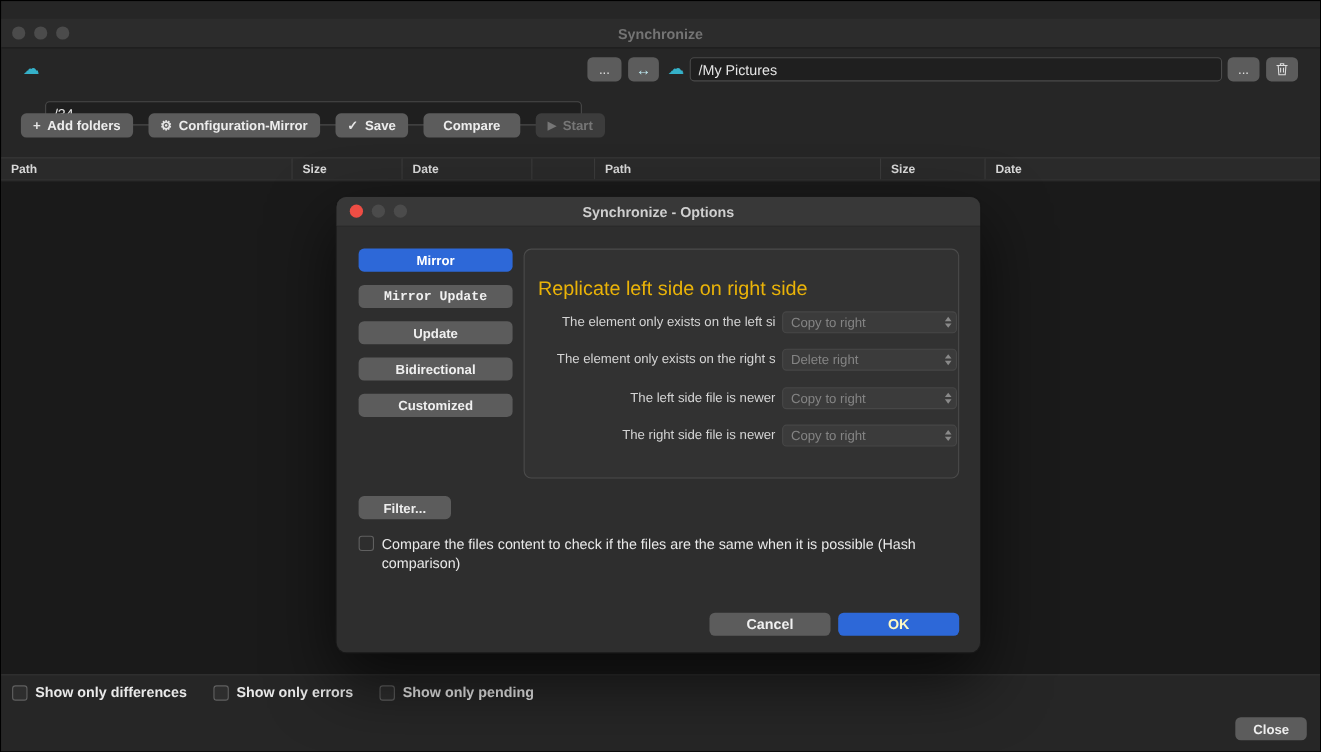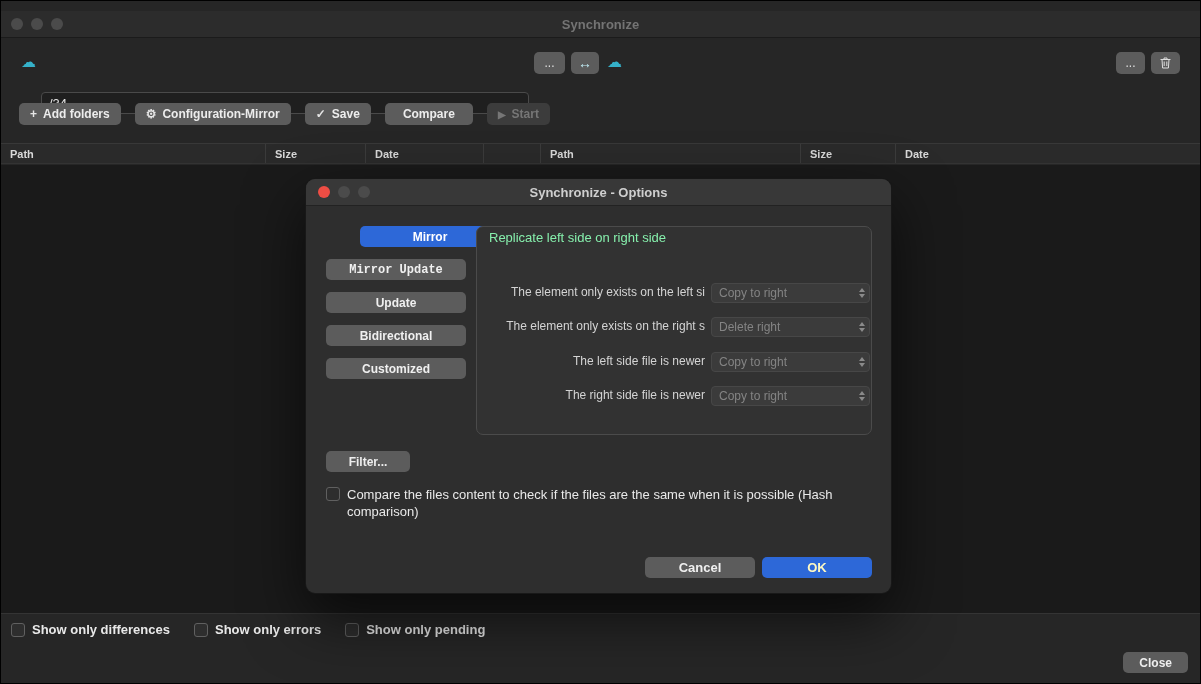--- a/index.html
+++ b/index.html
@@ -5,21 +5,21 @@
   * { margin:0; padding:0; box-sizing:border-box; }
   html,body { background:#111; }
   body { font-family:"Liberation Sans","DejaVu Sans",sans-serif; }
   .window {
     position:relative; width:1201px; height:684px;
     background:#262626; overflow:hidden; user-select:none;
     border:1px solid #000;
   }
   
   .titlebar {
-    position:absolute; top:10px; left:0; right:0; height:27px;
+    position:absolute; top:16px; left:0; right:0; height:27px;
     background:#2c2c2c; border-bottom:1px solid #1b1b1b;
   }
   .traffic { position:absolute; top:7px; display:flex; gap:8px; }
   .traffic.main { left:10px; }
   .dot { width:12px; height:12px; border-radius:50%; background:#4b4b4b; }
   .dot.red { background:#ee4d44; }
   .win-title {
     position:absolute; top:0; left:0; right:0; height:27px;
     display:flex; align-items:center; justify-content:center;
     color:#747474; font-size:13px; font-weight:700;
@@ -98,28 +98,28 @@
     position:absolute; top:0; left:0; right:0; height:27px;
     display:flex; align-items:center; justify-content:center;
     color:#cfcfcf; font-size:13px; font-weight:700;
   }
   .traffic.dlg { left:12px; }
   .mode-btn {
     position:absolute; left:20px; width:140px; height:21px;
     background:#5c5c5c; border:none; border-radius:5px;
     color:#f0f0f0; font-size:12px; font-weight:600;
   }
-  .mode-btn.selected { background:#2d68d8; color:#fff;margin-left:34px; }
+  .mode-btn.selected { background:#2d68d8; color:#fff; }
   .rules-panel {
     position:absolute; left:170px; top:47px; width:396px; height:209px;
     background:#323232; border:1px solid #4b4b4b; border-radius:7px;
   }
   .rules-desc {
-    position:absolute; left:12px; top:3px;
-    color:#86efac; font-size:13px;
+    position:absolute; left:12px; top:25px;
+    color:#eab308; font-size:18px;
   }
   .rule-row { position:absolute; left:0; width:100%; height:20px; }
   .rule-label {
     position:absolute; left:6px; width:222px; top:2px;
     color:#d4d4d4; font-size:12px; text-align:right;
     white-space:nowrap; overflow:hidden;
   }
   .dropdown {
     position:absolute; left:234px; top:0; width:159px; height:20px;
     background:#3b3b3b; border:1px solid #474747; border-radius:4px;
@@ -165,20 +165,21 @@
   </div>
 
   <div class="path-row">
     <span class="cloud" style="left:20px;">☁</span>
     <input class="path-input" style="left: 40px; width: 488px; margin-top: 40px;" value="/34">
     <button class="mini-btn" style="left:533px; width:31px;">...</button>
     <button class="mini-btn" style="left:570px; width:28px;">
         <span class="swap-glyph">↔</span>
       </button>
     <span class="cloud" style="left:606px;">☁</span>
+    <input class="path-input" style="left: 626px; width: 484px;" value="/My Pictures">
     <button class="mini-btn" style="left:1115px; width:29px;">...</button>
     <button class="mini-btn" style="left:1150px; width:29px;">
       <svg class="trash-svg" width="13" height="14" viewBox="0 0 13 14">
         <path d="M1.5 3.5h10 M5 3.5V2h3v1.5 M3 3.5l.6 8.5h5.8l.6-8.5 M5.2 5.5v4.5 M7.8 5.5v4.5" stroke="#dddddd" stroke-width="1" fill="none"></path>
       </svg>
     </button>
   </div>
 
   <div class="toolbar">
     <button class="tb-btn">

